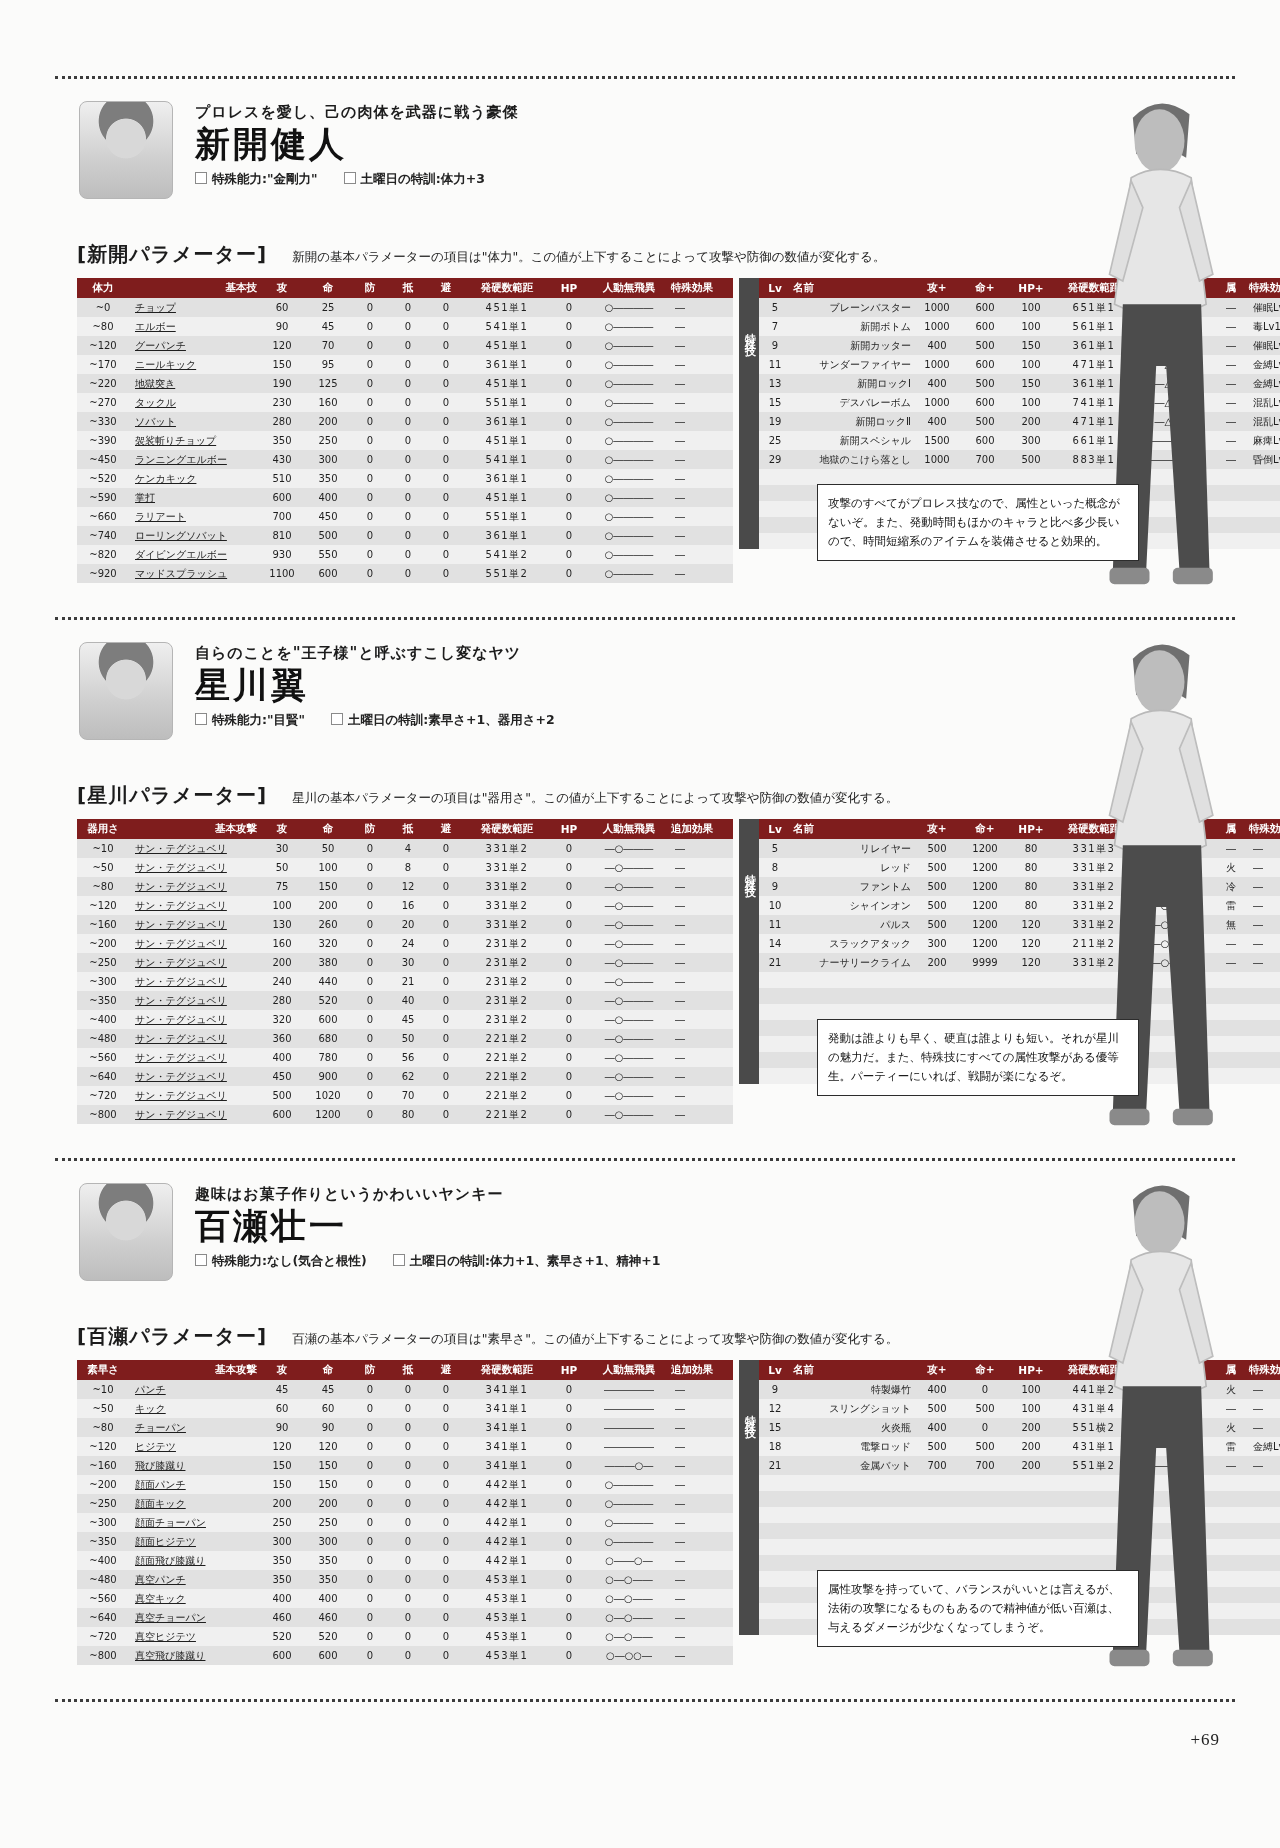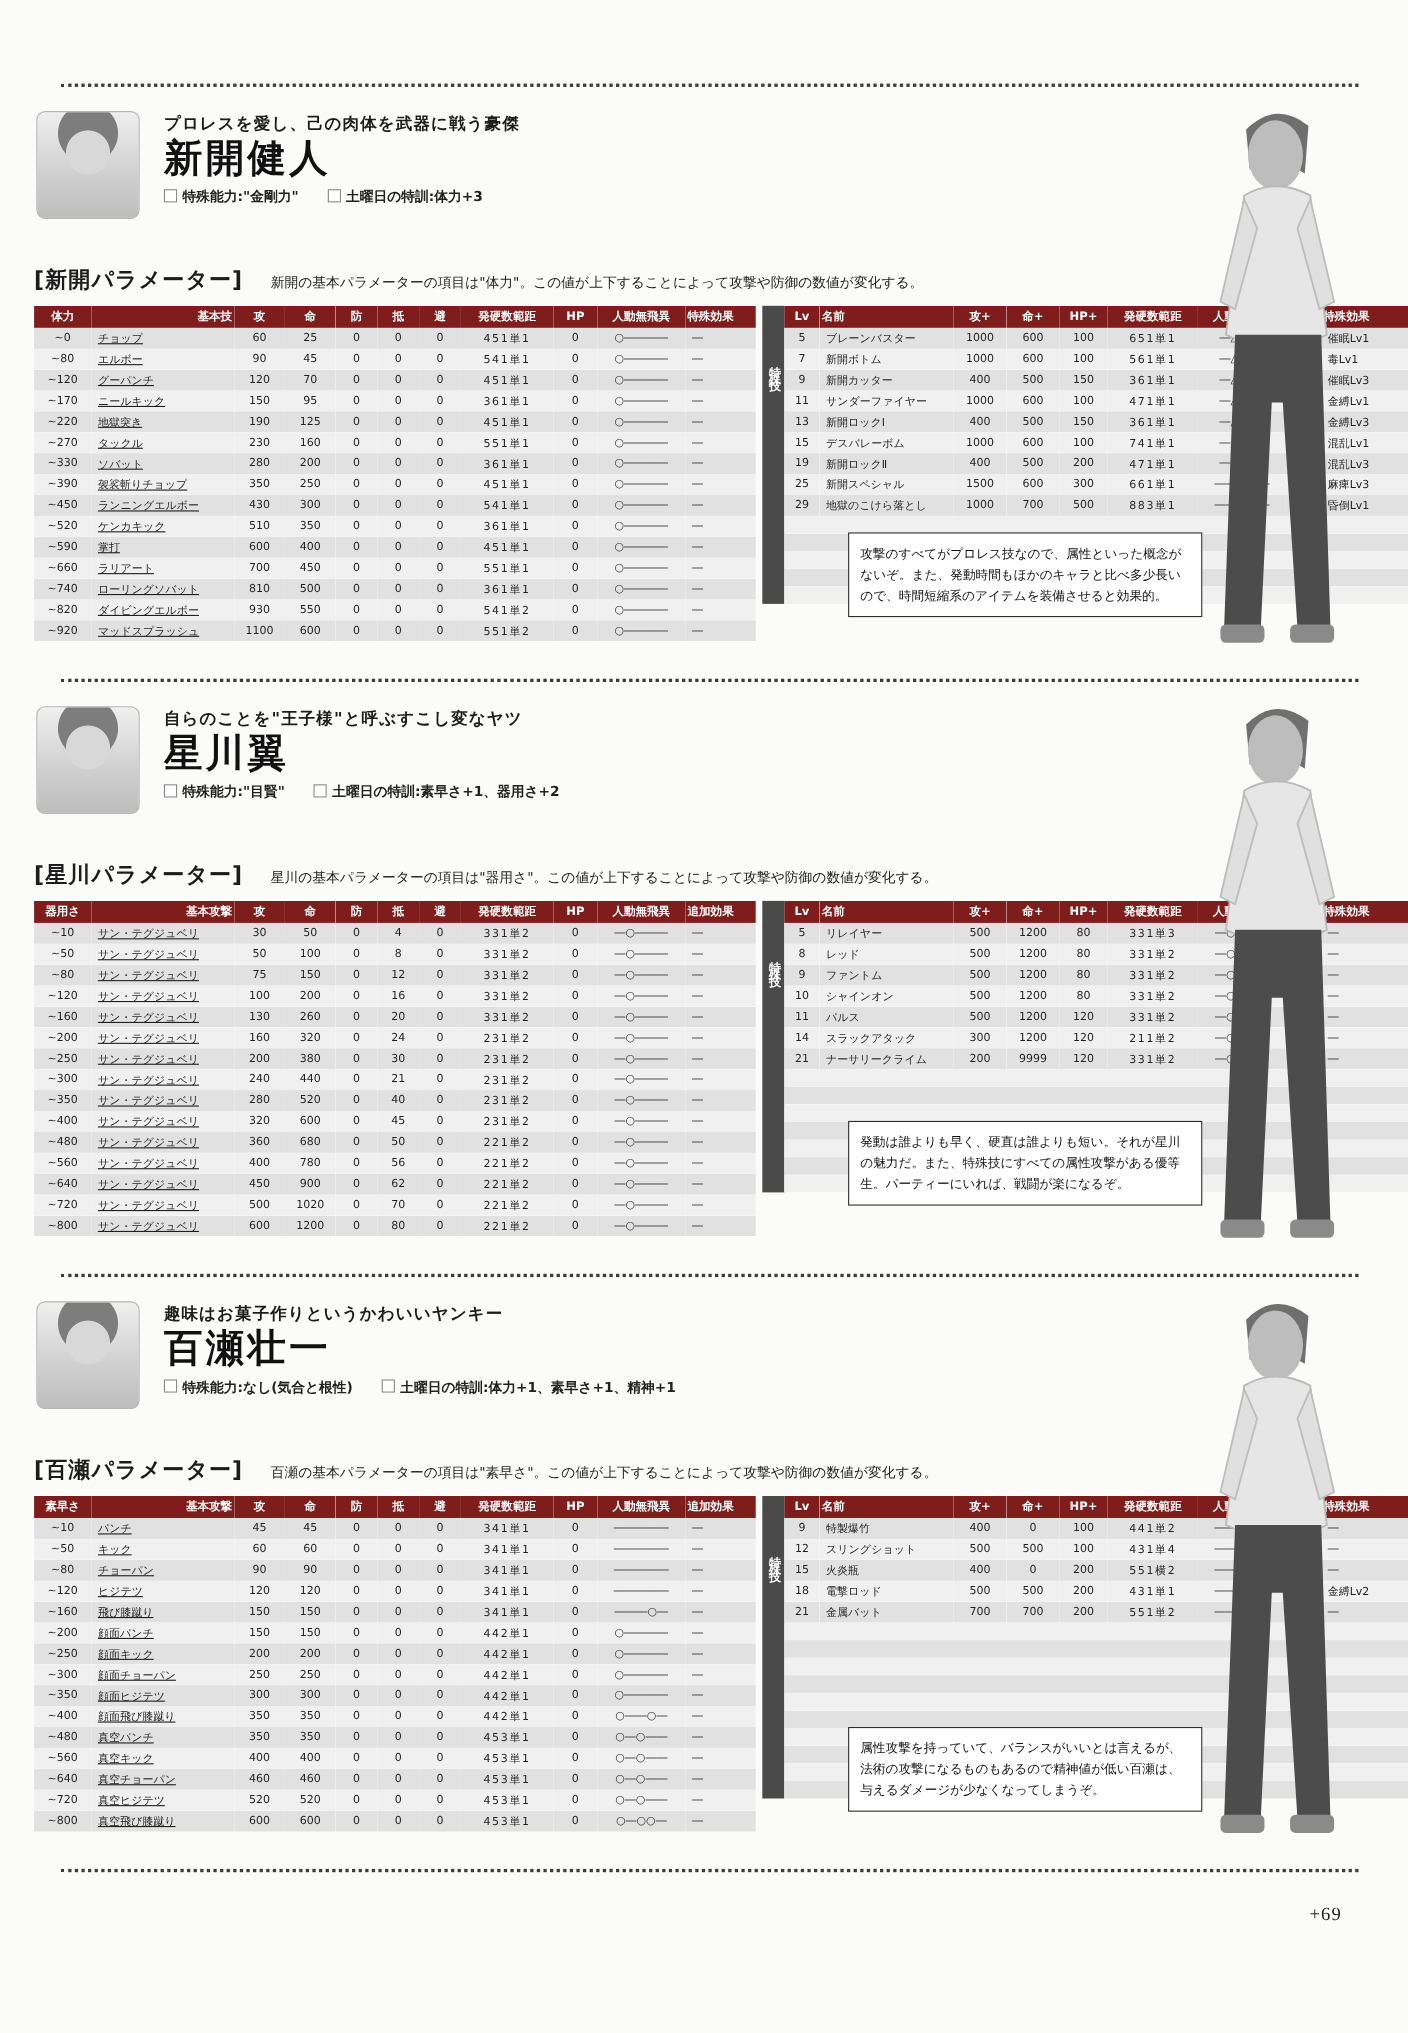--- a/index.html
+++ b/index.html
@@ -3,21 +3,21 @@
 <meta charset="utf-8">
 <style>
   html,body{margin:0;padding:0;}
   body{
     width:1280px;min-height:1848px;background:#fbfbfa;color:#1c1c1c;
     font-family:"DejaVu Sans","Liberation Sans",sans-serif;position:relative;
   }
   .page{position:relative;width:1280px;min-height:1848px;overflow:hidden;}
   .dotline{border-top:3px dotted #3c3c3c;margin:0 45px 0 55px;height:0;}
   .dotline.top{margin-top:76px;}
-  .char-section{position:relative;padding:14px 45px 34px 31px;}
+  .char-section{position:relative;padding:14px 45px 34px 77px;}
   
   .sect-header{display:flex;gap:22px;margin-top:8px;margin-left:2px;}
   .portrait{
     width:92px;height:96px;border-radius:8px;border:1px solid #b5b5b5;flex:0 0 auto;
     background:
       radial-gradient(circle at 50% 38%, #d8d8d8 0 26%, transparent 27%),
       radial-gradient(circle at 50% 20%, #7d7d7d 0 30%, transparent 31%),
       linear-gradient(180deg,#efefef 0%,#cfcfcf 60%,#bdbdbd 100%);
   }
   .head-text{display:flex;flex-direction:column;justify-content:flex-start;}
@@ -60,21 +60,21 @@
   .special-table{width:552px;}
   .special-table th:nth-child(1){width:28px;text-align:center;}
   .special-table th:nth-child(2){width:118px;}
   .special-table th:nth-child(3){width:44px;text-align:center;}
   .special-table th:nth-child(4){width:44px;text-align:center;}
   .special-table th:nth-child(5){width:40px;text-align:center;}
   .special-table th:nth-child(6){width:78px;text-align:center;}
   .special-table th:nth-child(7){width:76px;text-align:center;}
   .special-table th:nth-child(8){width:28px;text-align:center;}
   .special-table th:nth-child(9){width:96px;}
-  .special-table td:nth-child(2){text-align:left;padding-left:6px;}
+  .special-table td:nth-child(2){text-align:right;padding-left:6px;}
   .special-table td:nth-child(6){letter-spacing:1.5px;}
   .special-table td:nth-child(9){text-align:left;padding-left:6px;}
   
   .note-box{
     position:absolute;left:78px;bottom:-12px;width:300px;background:#fff;
     border:1px solid #2c2c2c;padding:9px 10px;font-size:11.5px;line-height:1.65;color:#111;z-index:3;
   }
   
   .char-art{position:absolute;right:18px;top:12px;width:205px;bottom:26px;z-index:2;pointer-events:none;}
   .char-art svg{width:100%;height:100%;}

